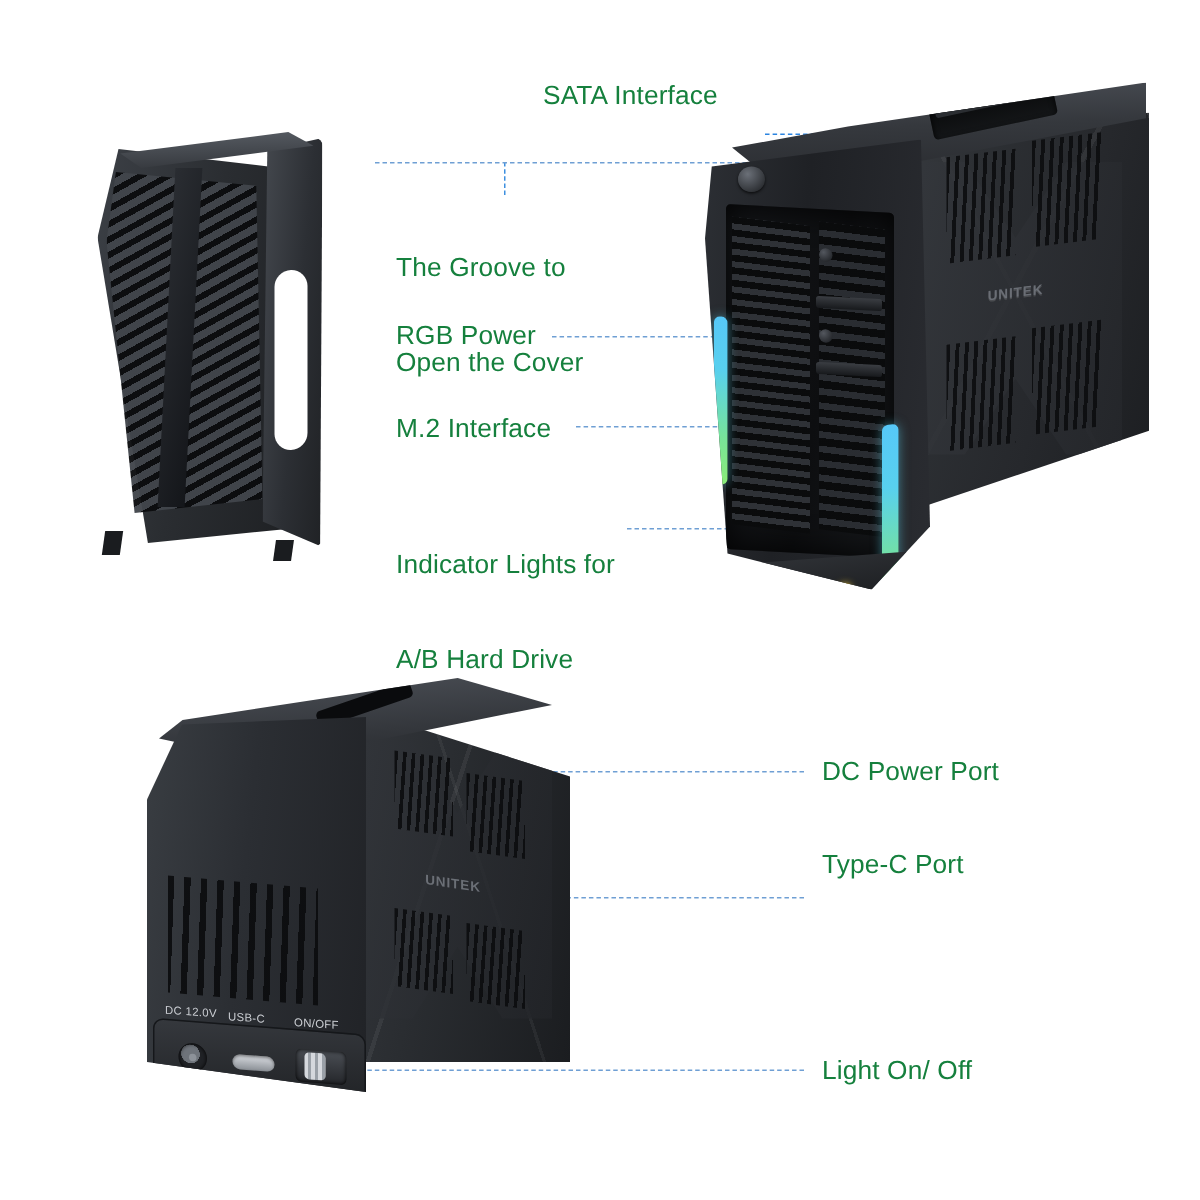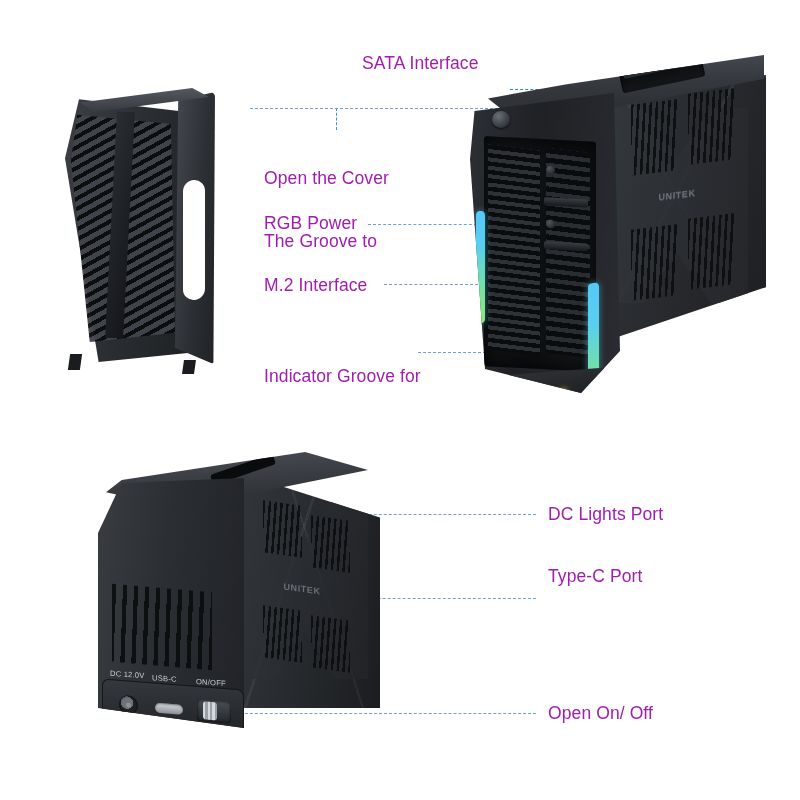--- a/index.html
+++ b/index.html
@@ -3,21 +3,21 @@
 <meta charset="utf-8">
 <style>
   html,body{margin:0;padding:0;}
   body{
     width:800px;height:800px;background:#ffffff;
     font-family:"Liberation Sans","DejaVu Sans",sans-serif;
     overflow:hidden;position:relative;
   }
   #stage{position:absolute;inset:0;width:800px;height:800px;}
 
-  .lbl{position:absolute;color:#a21caf;font-size:17.5px;line-height:21px;white-space:pre;letter-spacing:.1px;}
+  .lbl{position:absolute;color:#15803d;font-size:17.5px;line-height:21px;white-space:pre;letter-spacing:.1px;}
 
   
   .dash-h{position:absolute;height:0;border-top:1.3px dashed #6f9fd4;}
   .dash-v{position:absolute;width:0;border-left:1.3px dashed #3d8fe0;}
   .dash-h.strong{border-top-color:#2b84e0;}
   .dot{position:absolute;width:9px;height:9px;border-radius:50%;
        background:#1f7fe0;border:2px solid #ffffff;box-sizing:border-box;
        box-shadow:0 0 0 .5px rgba(31,127,224,.55);}
 
   
@@ -179,30 +179,31 @@
 
   <div class="dash-h" style="left:384px;top:284px;width:170px;"></div>
   <div class="dash-v" style="left:554px;top:284px;height:42px;"></div>
   <div class="dot" style="left:550px;top:322px;"></div>
 
   <div class="dash-h" style="left:418px;top:352px;width:98px;"></div>
 
   <div class="lbl" style="left:362px;top:53px;">SATA Interface</div>
 
   <div class="lbl" style="left:264px;top:126px;">
+    <div>The Groove to</div>
     <div>Open the Cover</div>
-    <div>The Groove to</div>
   </div>
 
   <div class="lbl" style="left:264px;top:213px;">RGB Power</div>
 
   <div class="lbl" style="left:264px;top:275px;">M.2 Interface</div>
 
   <div class="lbl" style="left:264px;top:324px;">
-    <div>Indicator Groove for</div>
+    <div>Indicator Lights for</div>
+    <div>A/B Hard Drive</div>
   </div>
 
   <div id="cover">
     <div class="cov-body"></div>
     <div class="cov-slats"></div>
     <div class="cov-center"></div>
     <div class="cov-rail"></div>
     <div class="cov-handle"></div>
     <div class="cov-top"></div>
     <div class="cov-foot" style="left:14px;top:266px;width:12px;height:16px;transform:skewX(-8deg);"></div>
@@ -248,23 +249,23 @@
   <div class="dash-v" style="left:130px;top:514px;height:158px;"></div>
   <div class="dash-h" style="left:130px;top:514px;width:406px;"></div>
 
   <div class="dot" style="left:168px;top:669px;"></div>
   <div class="dash-v" style="left:172px;top:598px;height:74px;"></div>
   <div class="dash-h" style="left:172px;top:598px;width:364px;"></div>
 
   <div class="dot" style="left:221px;top:709px;"></div>
   <div class="dash-h" style="left:230px;top:713px;width:306px;"></div>
 
-  <div class="lbl" style="left:548px;top:504px;">DC Lights Port</div>
+  <div class="lbl" style="left:548px;top:504px;">DC Power Port</div>
   <div class="lbl" style="left:548px;top:566px;">Type-C Port</div>
-  <div class="lbl" style="left:548px;top:703px;">Open On/ Off</div>
+  <div class="lbl" style="left:548px;top:703px;">Light On/ Off</div>
 
   <div id="unit-bot">
     <div class="b-side">
       <div class="b-x"></div>
       <div class="b-vent bv1"></div>
       <div class="b-vent bv2"></div>
       <div class="b-vent bv3"></div>
       <div class="b-vent bv4"></div>
       <div class="b-brand">UNITEK</div>
     </div>

